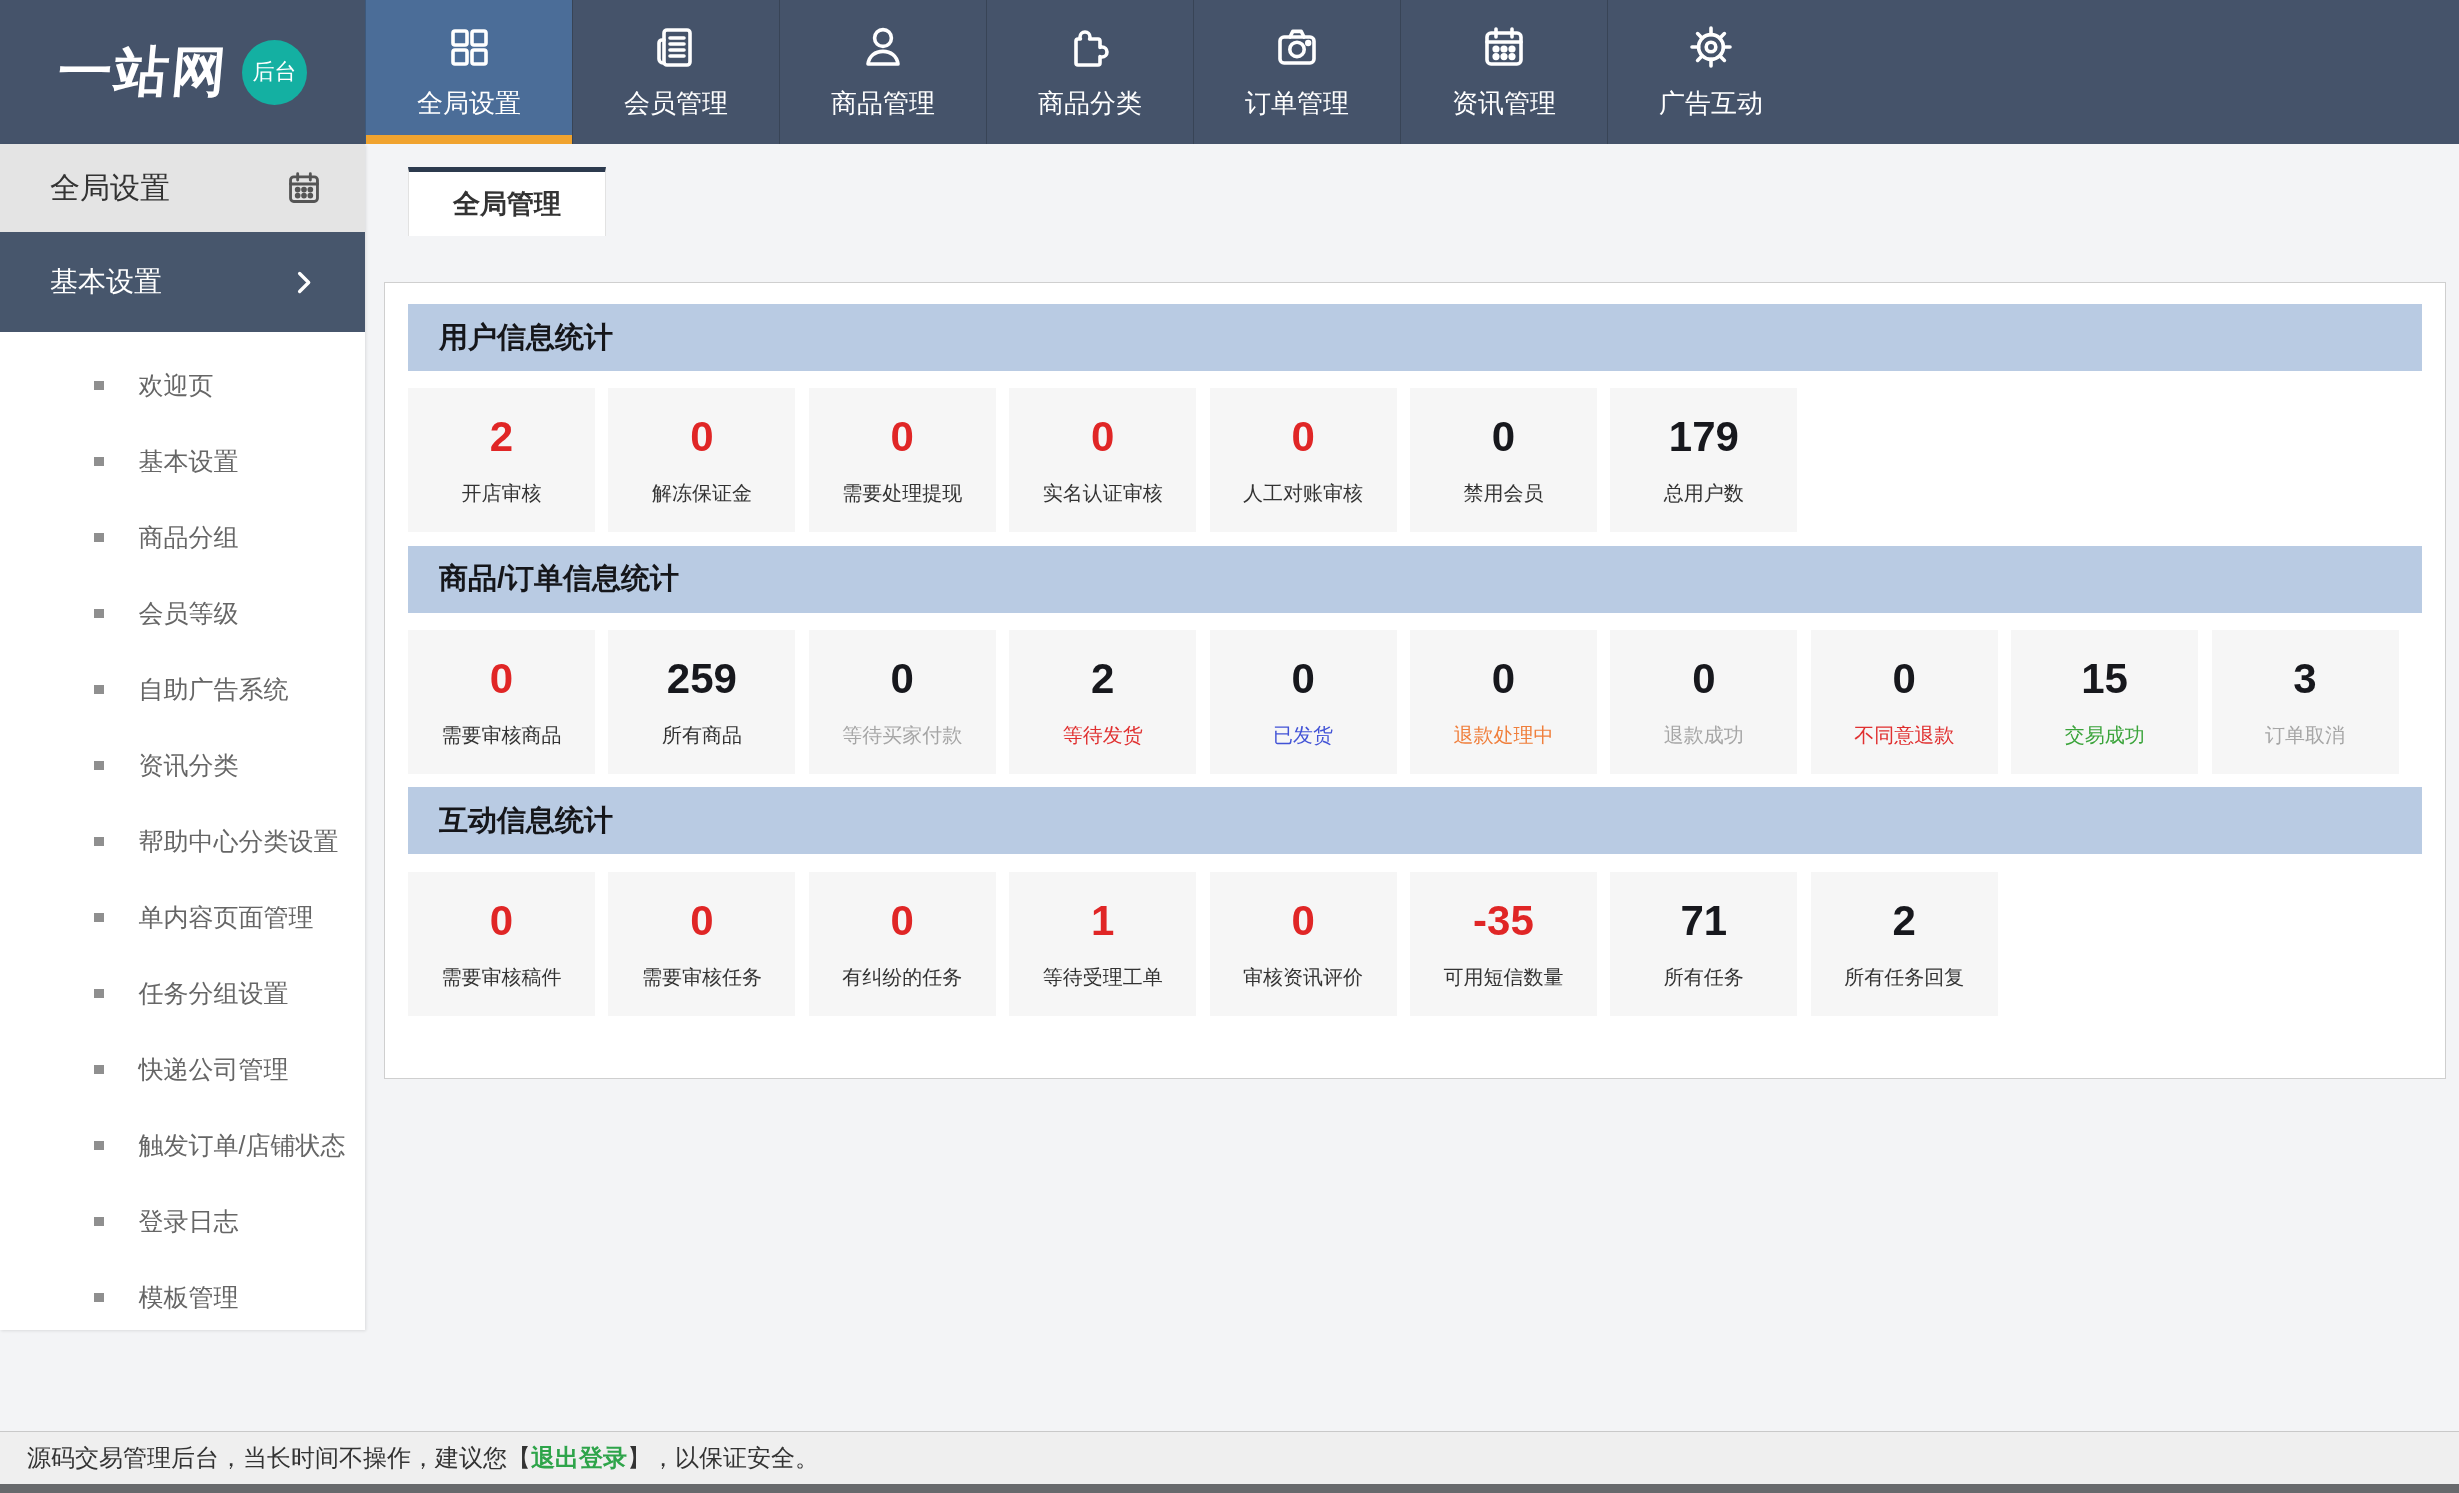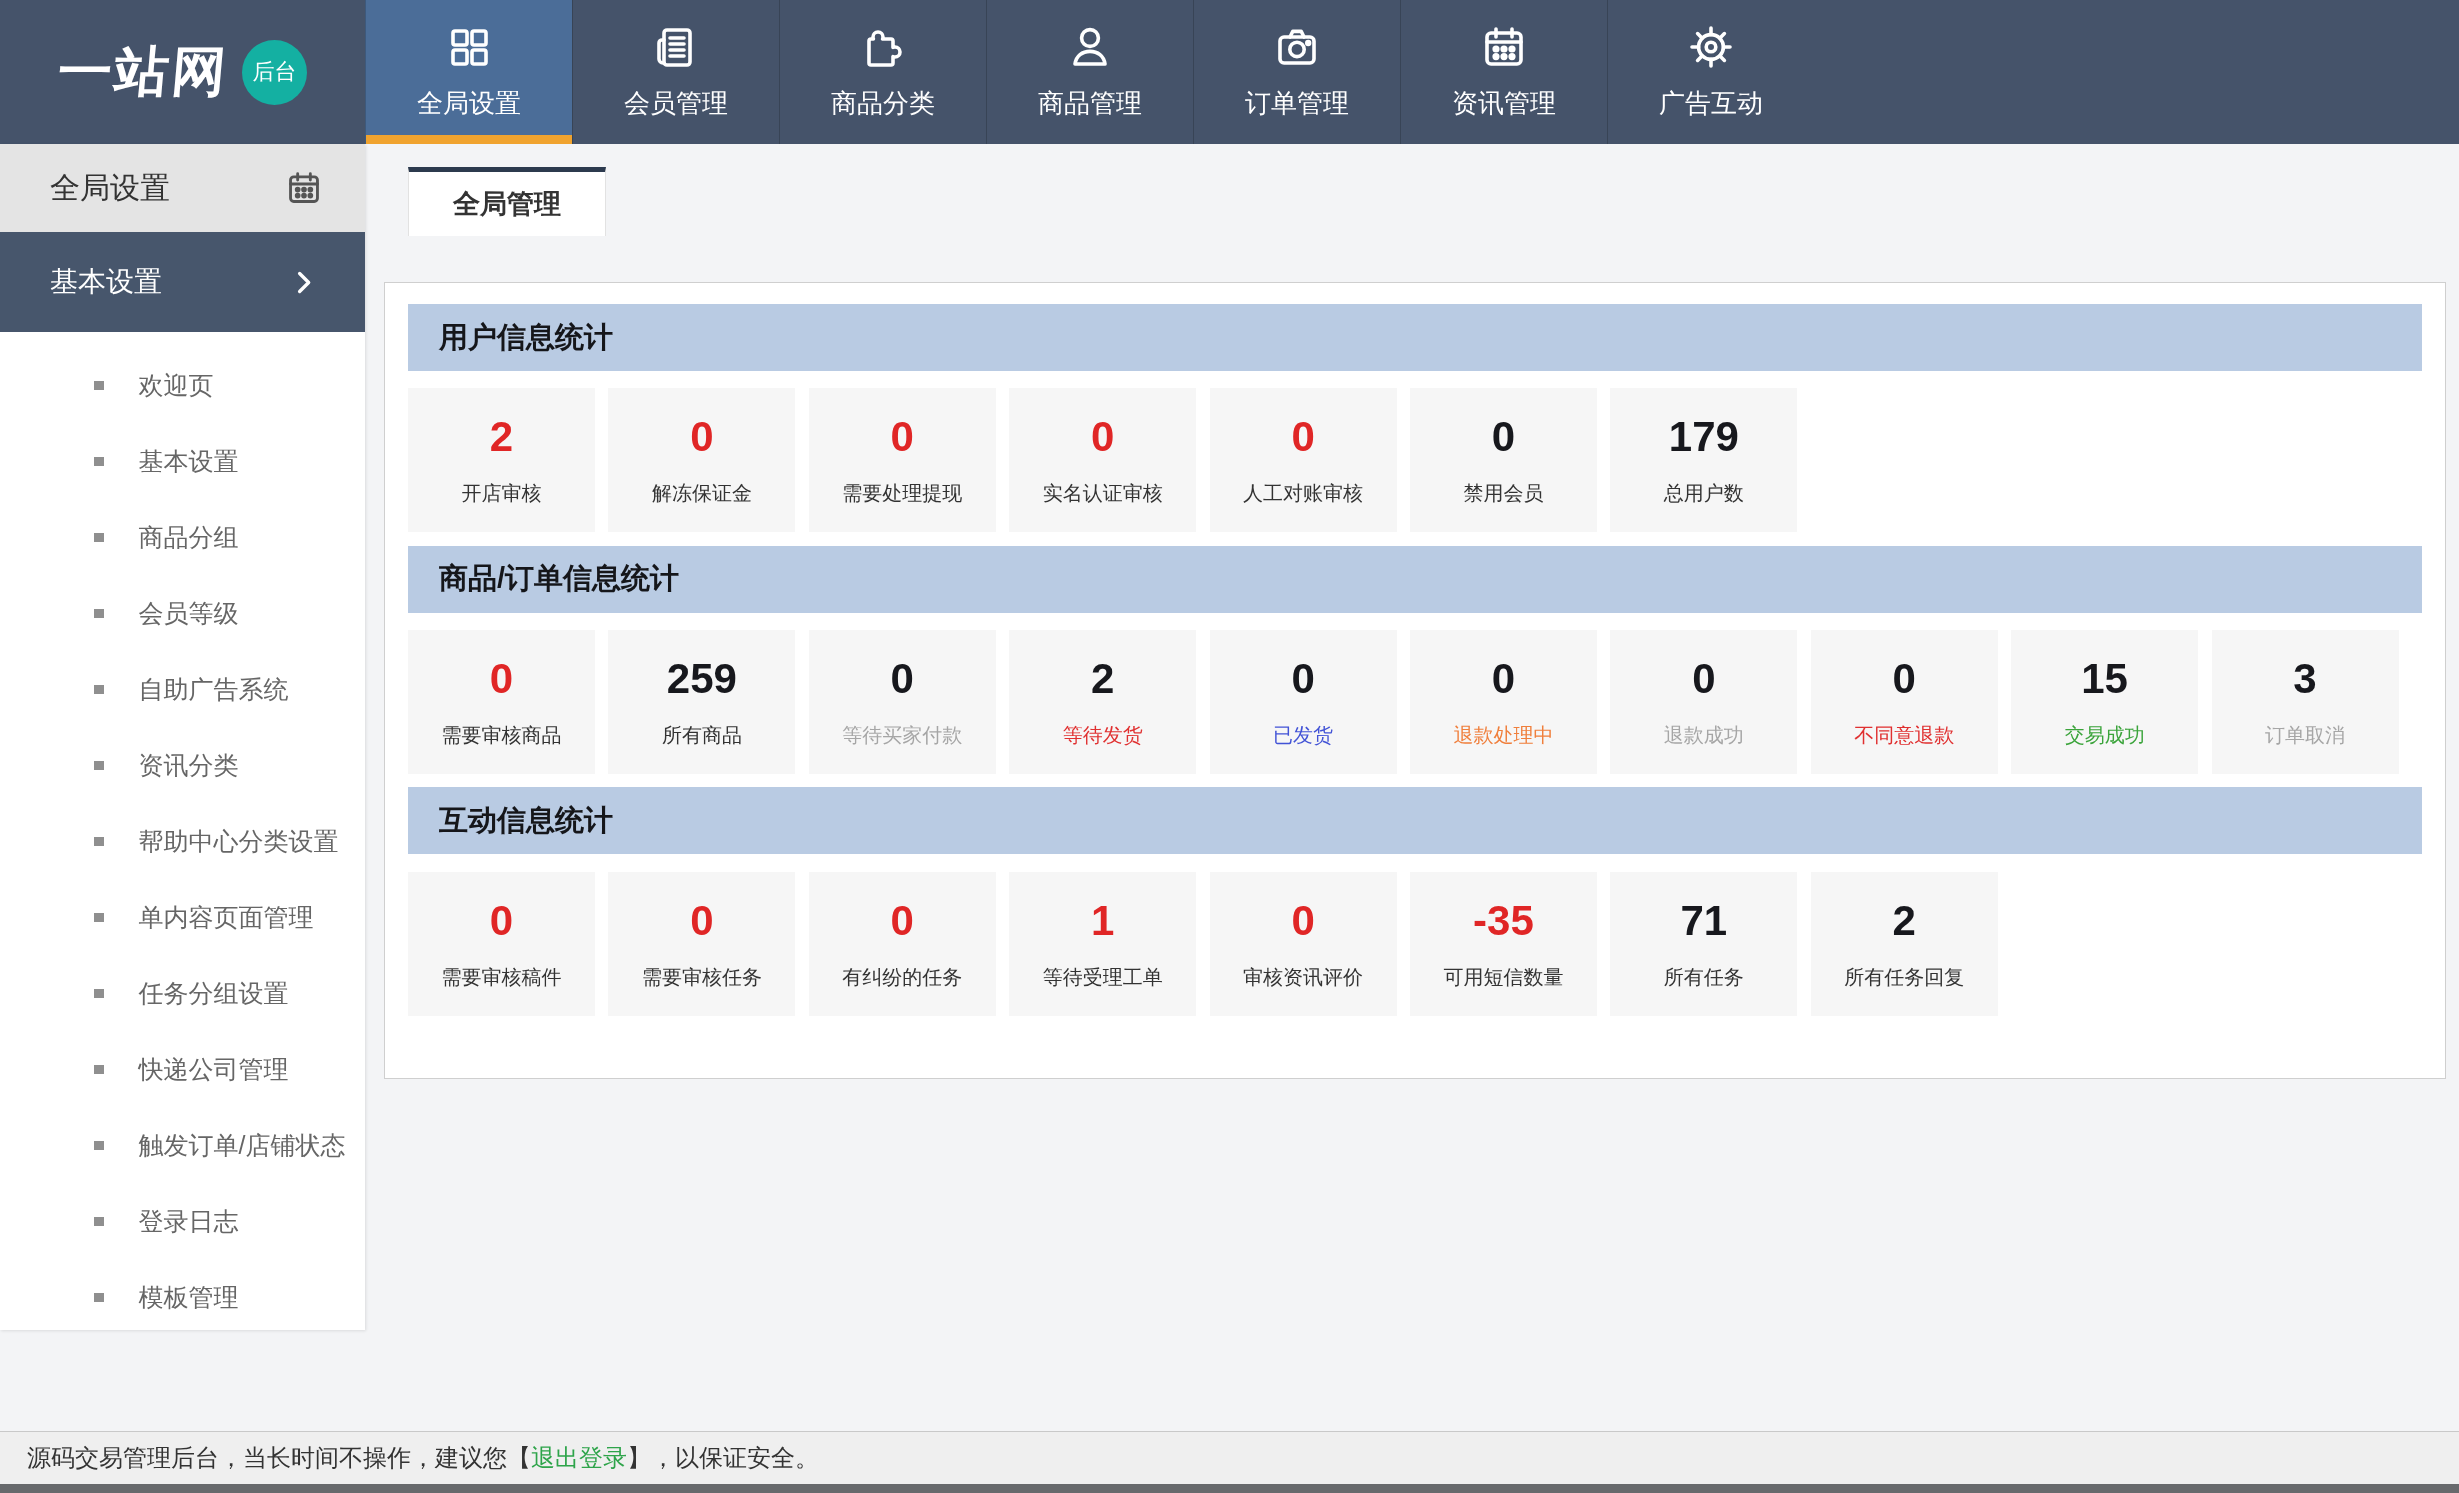--- a/index.html
+++ b/index.html
@@ -105,21 +105,21 @@
   .lbl-orange { color:var(--label-orange); }
   .lbl-green  { color:var(--label-green); }
 
   
   .footer {
     position:absolute; left:0; bottom:9.6px; width:2459px; height:53px;
     background:#efefef; border-top:1px solid #c9c9c9;
     display:flex; align-items:center; padding-left:27px;
     font-size:24px; color:#333;text-align:right;
   }
-  .footer-link { color:var(--footer-link-green); text-decoration:none; cursor:pointer; }
+  .footer-link { color:var(--footer-link-green); text-decoration:none; cursor:pointer;font-weight:bold; }
   .bottom-strip {
     position:absolute; left:0; bottom:0; width:2459px; height:9.6px;
     background:#67696c;
   }
 </style>
 </head>
 <body>
 
 <header class="topnav">
   <div class="logo">
@@ -144,33 +144,33 @@
             <rect x="6" y="3.5" width="13" height="17.5" rx="1.5"></rect>
             <path d="M9 7.5h7M9 10.5h7M9 13.5h7M9 16.5h7"></path>
             <path d="M6 8.5H5a1.5 1.5 0 0 0-1.5 1.5v8a2 2 0 0 0 2 2H6"></path>
           </svg>
         </span>
         <span class="nav-label">会员管理</span>
       </div>
       <div class="nav-tab">
         <span class="nav-icon">
           <svg viewBox="0 0 24 24" fill="none" stroke="currentColor" stroke-width="1.8" stroke-linecap="round" stroke-linejoin="round">
-            <path d="M9.5 4.5c1.4 0 2.5 1.1 2.5 2.5 0 .35-.07.68-.2 1H16a1 1 0 0 1 1 1v3.2c.32-.13.65-.2 1-.2 1.4 0 2.5 1.1 2.5 2.5S19.4 17 18 17c-.35 0-.68-.07-1-.2V20a1 1 0 0 1-1 1H6a1 1 0 0 1-1-1V9a1 1 0 0 1 1-1h1.2c-.13-.32-.2-.65-.2-1 0-1.4 1.1-2.5 2.5-2.5z"></path>
-          </svg>
-        </span>
-        <span class="nav-label">商品分类</span>
-      </div>
-      <div class="nav-tab">
-        <span class="nav-icon">
-          <svg viewBox="0 0 24 24" fill="none" stroke="currentColor" stroke-width="1.8" stroke-linecap="round" stroke-linejoin="round">
             <circle cx="12" cy="7.5" r="4.2"></circle>
             <path d="M4.5 20.5c.6-4 3.6-6.3 7.5-6.3s6.9 2.3 7.5 6.3z"></path>
           </svg>
         </span>
         <span class="nav-label">商品管理</span>
+      </div>
+      <div class="nav-tab">
+        <span class="nav-icon">
+          <svg viewBox="0 0 24 24" fill="none" stroke="currentColor" stroke-width="1.8" stroke-linecap="round" stroke-linejoin="round">
+            <path d="M9.5 4.5c1.4 0 2.5 1.1 2.5 2.5 0 .35-.07.68-.2 1H16a1 1 0 0 1 1 1v3.2c.32-.13.65-.2 1-.2 1.4 0 2.5 1.1 2.5 2.5S19.4 17 18 17c-.35 0-.68-.07-1-.2V20a1 1 0 0 1-1 1H6a1 1 0 0 1-1-1V9a1 1 0 0 1 1-1h1.2c-.13-.32-.2-.65-.2-1 0-1.4 1.1-2.5 2.5-2.5z"></path>
+          </svg>
+        </span>
+        <span class="nav-label">商品分类</span>
       </div>
       <div class="nav-tab">
         <span class="nav-icon">
           <svg viewBox="0 0 24 24" fill="none" stroke="currentColor" stroke-width="1.8" stroke-linecap="round" stroke-linejoin="round">
             <rect x="3.5" y="7" width="17" height="13" rx="2"></rect>
             <path d="M8.5 7l1.4-2.8h4.2L15.5 7"></path>
             <circle cx="12" cy="13.2" r="3.6"></circle>
             <circle cx="17.6" cy="10" r="0.7" fill="currentColor"></circle>
           </svg>
         </span>

